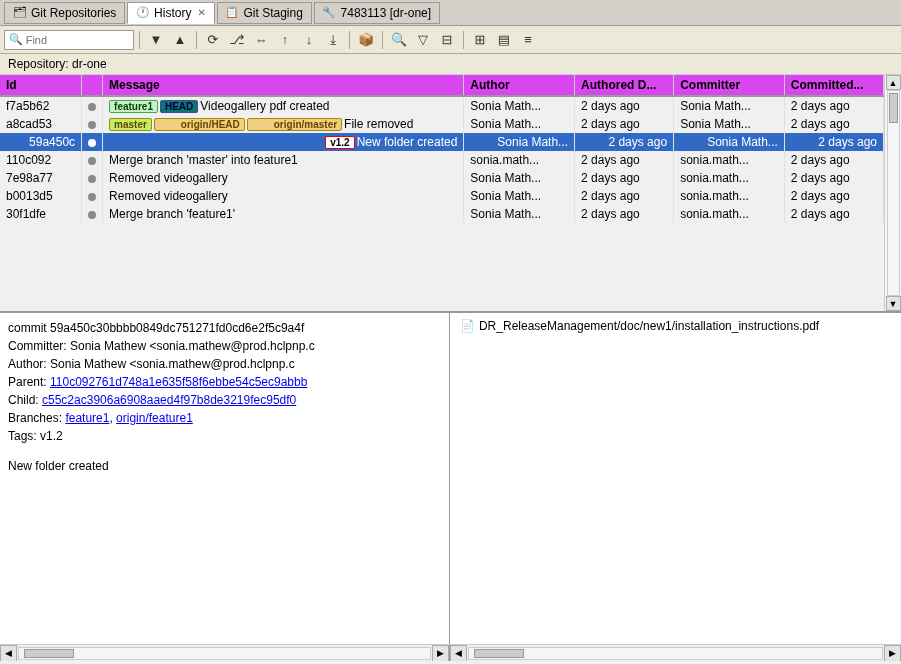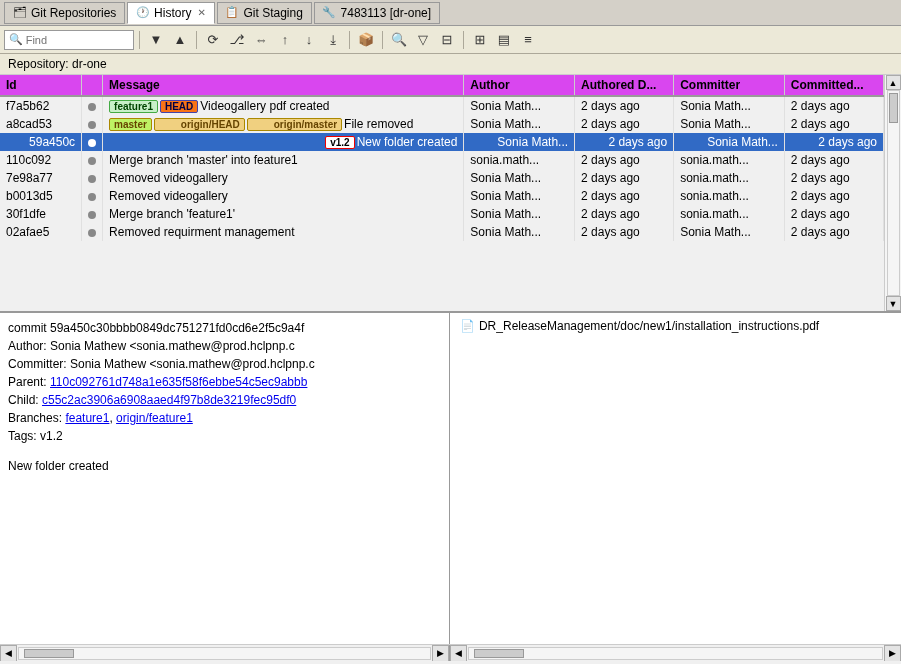--- a/index.html
+++ b/index.html
@@ -112,21 +112,21 @@
     .badge {
       display: inline-block;
       padding: 0 4px;
       border-radius: 2px;
       font-size: 10px;
       font-weight: bold;
       margin-right: 2px;
       border: 1px solid;
     }
     .badge-feature { background: #c8f0c8; border-color: #4a4; color: #040; }
-    .badge-head { background: #f97316; border-color: #44a; color: #004; }
+    .badge-head { background: #0f766e; border-color: #44a; color: #004; }
     .badge-master { background: #bef264; border-color: #a80; color: #640; }
     .badge-origin { background: #f0d080; border-color: #a80; color: #640; padding-left: 26px; }
     .badge-v12 { background: white; border-color: #e00; color: #000; border: 1px solid #e00; }
 
     
     .bottom-pane {
       display: flex;
       flex: 1;
       overflow: hidden;
     }
@@ -374,51 +374,42 @@
                 </tr>
                 <tr>
                   <td>30f1dfe</td>
                   <td style="text-align: center; padding: 0px 2px;"><span style="display: inline-block; width: 8px; height: 8px; border-radius: 50%; background: rgb(136, 136, 136); vertical-align: middle;"></span></td>
                   <td>Merge branch 'feature1'</td>
                   <td>Sonia Math...</td>
                   <td>2 days ago</td>
                   <td>sonia.math...</td>
                   <td>2 days ago</td>
                 </tr>
-                <tr>
-                  <td>02afae5</td>
-                  <td style="text-align: center; padding: 0px 2px;"><span style="display: inline-block; width: 8px; height: 8px; border-radius: 50%; background: rgb(136, 136, 136); vertical-align: middle;"></span></td>
-                  <td>Removed requirment management</td>
-                  <td>Sonia Math...</td>
-                  <td>2 days ago</td>
-                  <td>Sonia Math...</td>
-                  <td>2 days ago</td>
-                </tr>
               </tbody>
           </table>
         </div>
       </div>
     </div>
 
     <div class="right-scrollbar">
       <div class="scroll-arrow">▲</div>
       <div class="scroll-track">
         <div class="scroll-thumb"></div>
       </div>
       <div class="scroll-arrow">▼</div>
     </div>
   </div>
 
   <div class="bottom-pane" style="flex:1; overflow:hidden; display:flex; flex-direction:column;">
     <div style="display:flex; flex:1; overflow:hidden;">
 
       <div class="commit-detail">
         <div>commit 59a450c30bbbb0849dc751271fd0cd6e2f5c9a4f</div>
+        <div>Committer: Sonia Mathew &lt;sonia.mathew@prod.hclpnp.c</div>
         <div>Author: Sonia Mathew &lt;sonia.mathew@prod.hclpnp.c</div>
-        <div>Committer: Sonia Mathew &lt;sonia.mathew@prod.hclpnp.c</div>
         <div>
           <span>Parent: </span><a>110c092761d748a1e635f58f6ebbe54c5ec9abbb</a>
         </div>
         <div>
           <span>Child: </span><a>c55c2ac3906a6908aaed4f97b8de3219fec95df0</a>
         </div>
         <div>
           <span>Branches: </span><a>feature1</a>, <a>origin/feature1</a>
         </div>
         <div>Tags: v1.2</div>

